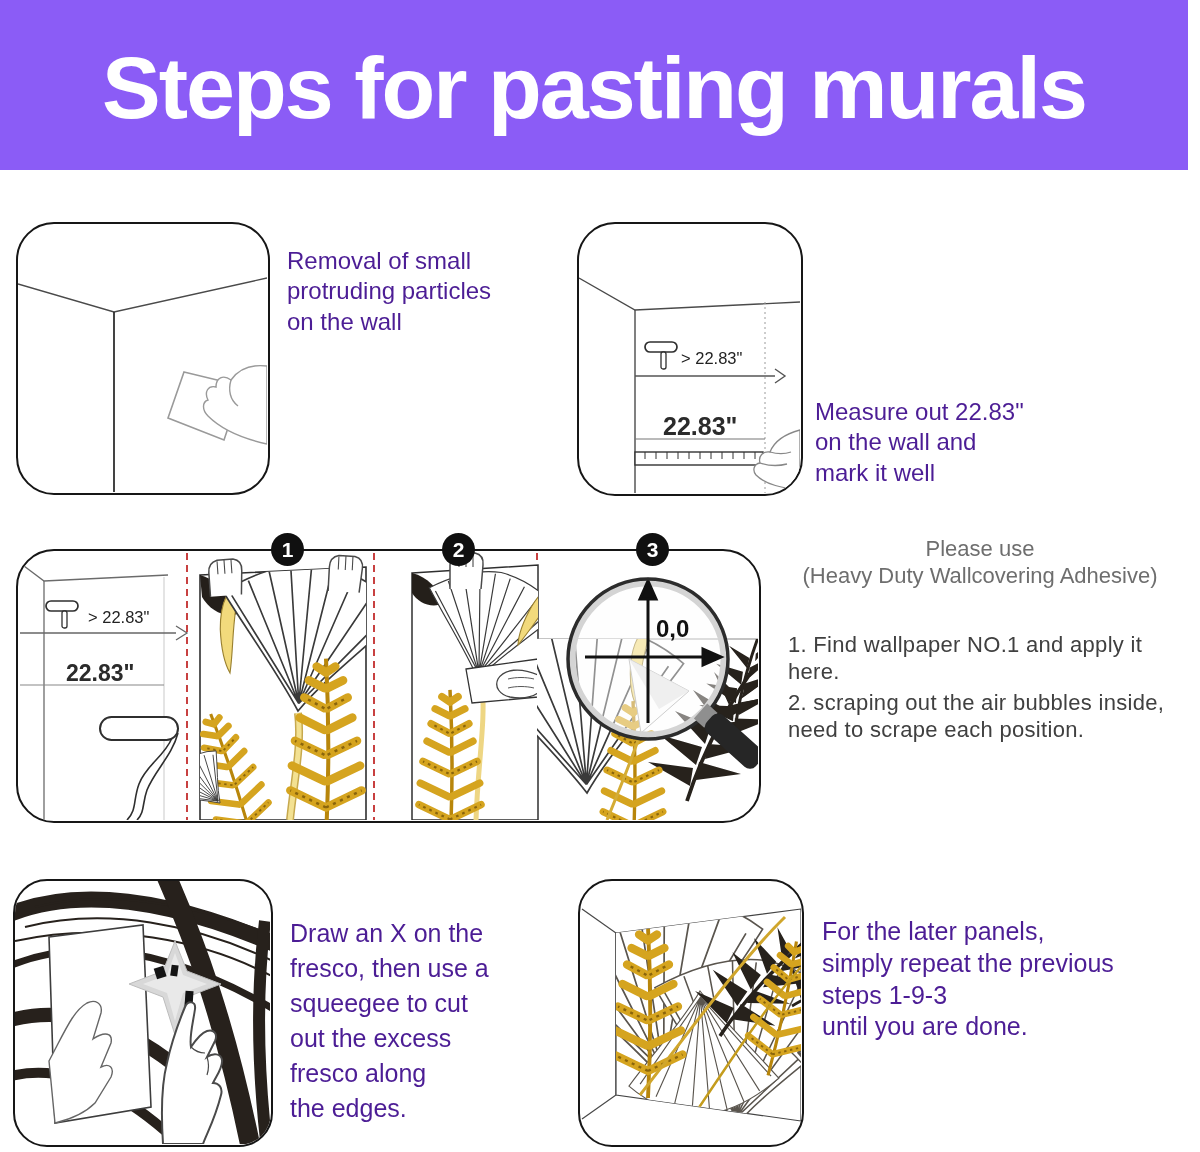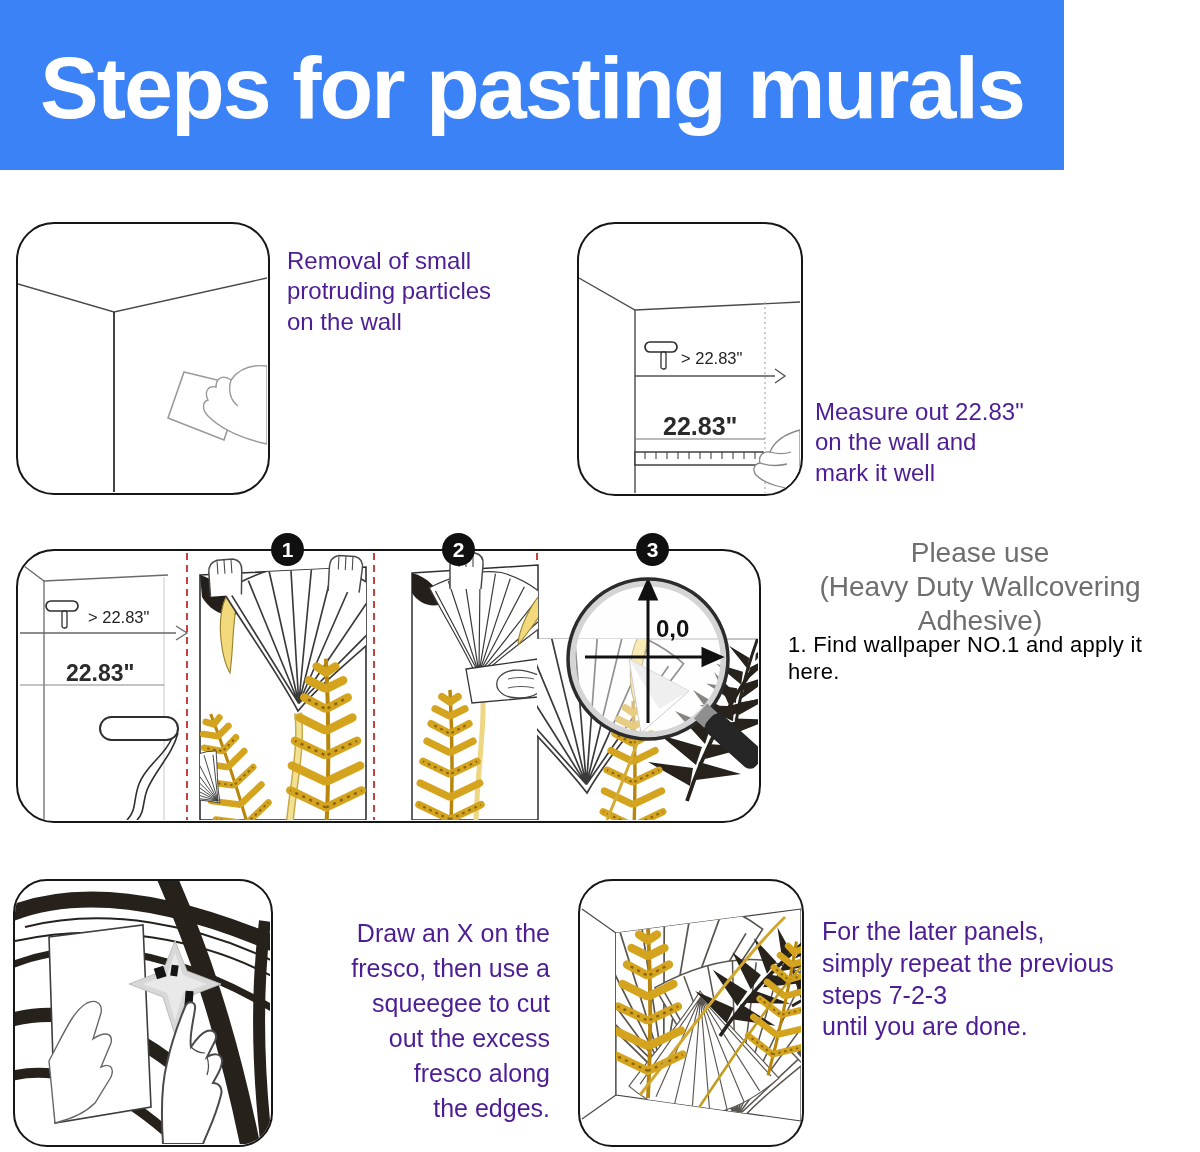--- a/index.html
+++ b/index.html
@@ -1,33 +1,33 @@
 <!DOCTYPE html>
 <html><head>
 <meta charset="utf-8">
 <style>
   html,body{margin:0;padding:0;background:#fff;}
   .canvas{position:relative;width:1200px;height:1152px;background:#ffffff;
           font-family:"Liberation Sans", sans-serif;overflow:hidden;}
   svg{font-family:inherit;display:block;}
-  .banner{position:absolute;left:0;top:0;width:1064px;height:170px;background:#3b82f6;
+  .banner{position:absolute;left:0;top:0;width:1188px;height:170px;background:#8b5cf6;
           display:flex;align-items:center;justify-content:center;}
   .banner-title{color:#ffffff;font-size:88px;font-weight:bold;letter-spacing:-2px;margin:0;padding-top:6px;}
   .panel{position:absolute;border:2.5px solid #161616;background:#fff;overflow:hidden;box-sizing:border-box;}
   .r38{border-radius:38px;}
   .r34{border-radius:34px;}
   .caption{position:absolute;white-space:pre-line;color:#4c1d95;}
   .cap-std{font-size:24px;line-height:1.27;}
   .cap-big{font-size:25px;}
-  .step4cap{line-height:1.40;text-align:right;}
+  .step4cap{line-height:1.40;}
   .step5cap{line-height:1.27;}
   .adhesive{position:absolute;left:766px;top:536px;width:428px;text-align:center;
-            font-size:28px;line-height:1.22;color:#6e6e6e;white-space:pre-line;}
+            font-size:22px;line-height:1.22;color:#6e6e6e;white-space:pre-line;}
   .instr{position:absolute;left:788px;width:412px;font-size:22px;line-height:1.22;
-         letter-spacing:0.3px;color:#000000;white-space:pre-line;}
+         letter-spacing:0.3px;color:#404040;white-space:pre-line;}
   .badge{position:absolute;width:33px;height:33px;border-radius:50%;background:#101010;color:#fff;
          display:flex;align-items:center;justify-content:center;font-size:21px;font-weight:bold;z-index:5;}
   .defs-hidden{position:absolute;width:0;height:0;overflow:hidden;}
 </style>
 </head>
 <body>
 
 <div class="canvas">
 
   <svg class="defs-hidden" aria-hidden="true">
@@ -214,20 +214,22 @@
     </svg>
   </div>
 
   <div class="badge" style="left:271px;top:533px;">1</div>
   <div class="badge" style="left:442px;top:533px;">2</div>
   <div class="badge" style="left:636px;top:533px;">3</div>
 
   <div class="adhesive">Please use
 (Heavy Duty Wallcovering Adhesive)</div>
   <div class="instr" style="top:632px;">1. Find wallpaper NO.1 and apply it here.</div>
+  <div class="instr" style="top:690px;">2. scraping out the air bubbles inside,
+need to scrape each position.</div>
 
   <div class="panel r34" style="left:13px;top:879px;width:260px;height:268px;">
     <svg width="255" height="263" viewBox="0 0 255 263">
       <g fill="none" stroke="#27211c">
         <path d="M-8,34 C60,6 150,16 262,64" stroke-width="16"></path>
         <path d="M20,26 C90,8 180,22 262,56" stroke-width="2"></path>
         <path d="M10,46 C90,26 180,42 262,82" stroke-width="2"></path>
         <path d="M0,60 C90,40 190,58 262,98" stroke-width="2"></path>
         <path d="M-8,86 C70,52 160,70 262,130" stroke-width="7"></path>
         <path d="M150,-8 C180,60 210,140 236,268" stroke-width="20"></path>
@@ -279,16 +281,16 @@
         <use href="#palm" transform="translate(212,125) scale(1.1) rotate(42)"></use>
         <use href="#fern" transform="translate(68,205) scale(1.5)"></use>
         <use href="#fern" transform="translate(190,185) scale(1.2) rotate(12)"></use>
         <path d="M60,214 C110,150 160,80 205,36" fill="none" stroke="#d0a62c" stroke-width="3"></path>
         <path d="M110,240 C150,180 190,120 221,86" fill="none" stroke="#c49c1d" stroke-width="2.5"></path>
       </g>
     </svg>
   </div>
   <div class="caption cap-big step5cap" style="left:822px;top:916px;width:360px;">For the later panels,
 simply repeat the previous
-steps 7-2-3
+steps 1-9-3
 until you are done.</div>
 
 </div>
 
 </body></html>

